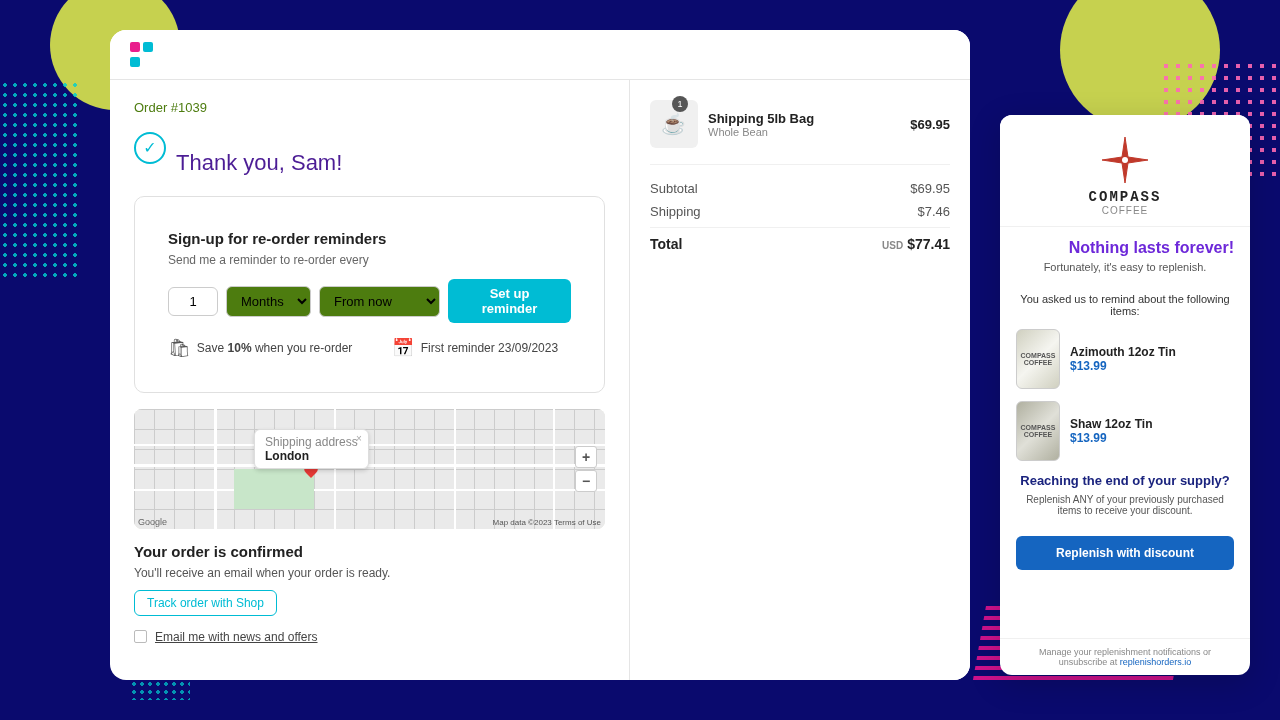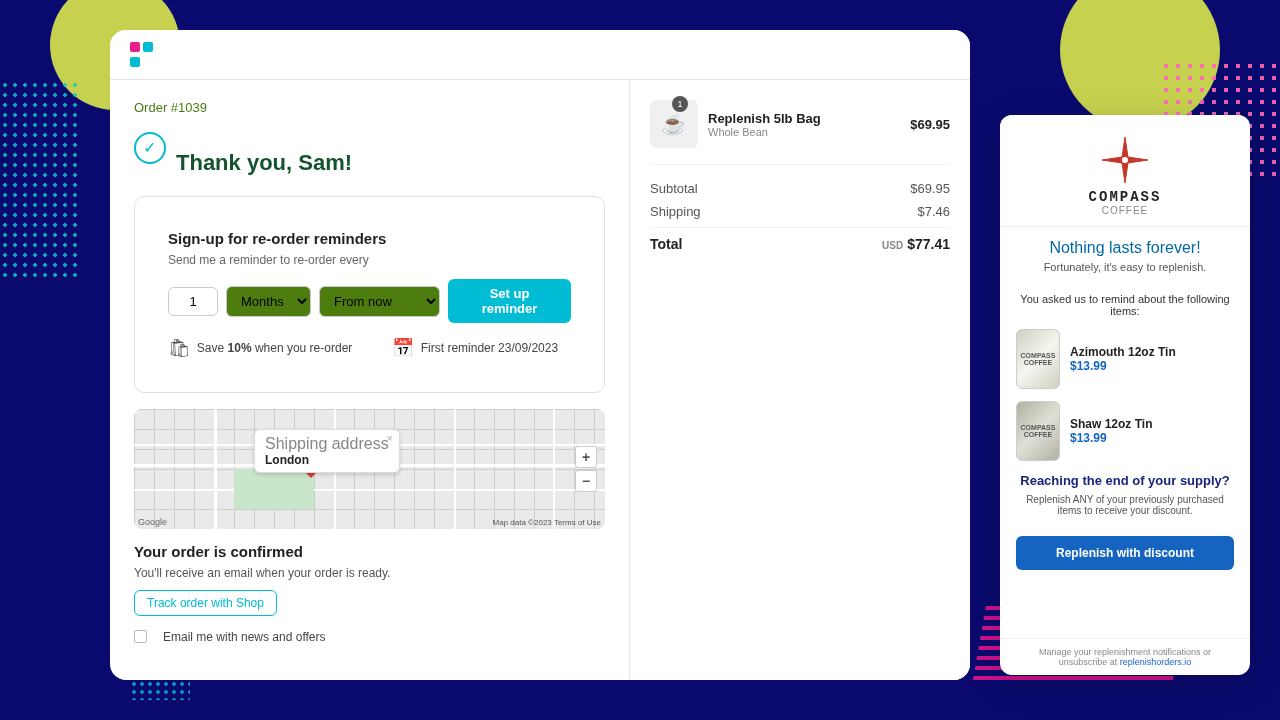--- a/index.html
+++ b/index.html
@@ -131,22 +131,22 @@
       width: 32px; height: 32px;
       border-radius: 50%;
       border: 2px solid #00bcd4;
       display: flex; align-items: center; justify-content: center;
       color: #00bcd4;
       font-size: 16px;
       flex-shrink: 0;
     }
     .thank-you-text {
       font-size: 22px;
-      font-weight: 700;
-      color: #14532d;
+      font-weight: 400;
+      color: #4c1d95;
       margin-top: 31px;
     }
 
     
     .reminder-box {
       border: 1px solid #e0e0e0;
       border-radius: 10px;
       padding: 33px;
       margin-bottom: 16px;
       background: white;
@@ -254,21 +254,21 @@
     .map-tooltip {
       position: absolute;
       background: white;
       border: 1px solid #ddd;
       border-radius: 6px;
       padding: 5px 10px;
       font-size: 11px;
       top: 20px; left: 120px;
       box-shadow: 0 2px 4px rgba(0,0,0,0.15);
     }
-    .map-tooltip-title { color: #888; font-size: 16px; }
+    .map-tooltip-title { color: #888; font-size: 12px; }
     .map-tooltip-val { font-weight: 600; color: #222; font-size: 12px; }
     .map-close {
       position: absolute; top: 3px; right: 6px;
       font-size: 10px; color: #aaa; cursor: pointer;
     }
     .map-zoom {
       position: absolute; right: 8px; top: 50%;
       transform: translateY(-50%);
       display: flex; flex-direction: column; gap: 2px;
     }
@@ -308,23 +308,24 @@
       color: #00bcd4;
       border-radius: 6px;
       padding: 5px 12px;
       font-size: 12px;
       cursor: pointer;
       margin-bottom: 14px;
       background: white;
     }
     .email-row {
       display: flex;
-      gap: 16px;
+      gap: 8px;
       font-size: 12px;
       color: #444;
+      text-decoration: underline;
     }
     .checkbox-box {
       width: 13px; height: 13px;
       border: 1px solid #bbb;
       border-radius: 2px;
       background: white;
     }
 
     
     .right-panel {
@@ -424,24 +425,24 @@
       color: #222;
       font-family: Liberation Mono, monospace;
     }
     .compass-sub {
       font-size: 10px;
       letter-spacing: 1px;
       color: #888;
     }
     .email-tagline {
       font-size: 16px;
-      font-weight: 400;
-      color: #0369a1;
+      font-weight: 700;
+      color: #6d28d9;
       margin: 12px 16px 4px;
-      text-align: center;
+      text-align: right;
     }
     .email-subtitle {
       font-size: 11px;
       color: #555;
       text-align: center;
       margin: 0 16px 10px;
     }
     .email-body {
       flex: 1;
       overflow-y: auto;
@@ -625,21 +626,21 @@
     <div class="right-panel">
 
       <div class="order-item-row">
         <div style="position:relative;">
           <div class="item-badge">1</div>
           <div class="item-img">
             <span>☕</span>
           </div>
         </div>
         <div class="item-details">
-          <div class="item-name">Replenish 5lb Bag</div>
+          <div class="item-name">Shipping 5lb Bag</div>
           <div class="item-variant">Whole Bean</div>
         </div>
         <div class="item-price">$69.95</div>
       </div>
 
       <div class="summary-row">
         <span>Subtotal</span>
         <span>$69.95</span>
       </div>
       <div class="summary-row">

